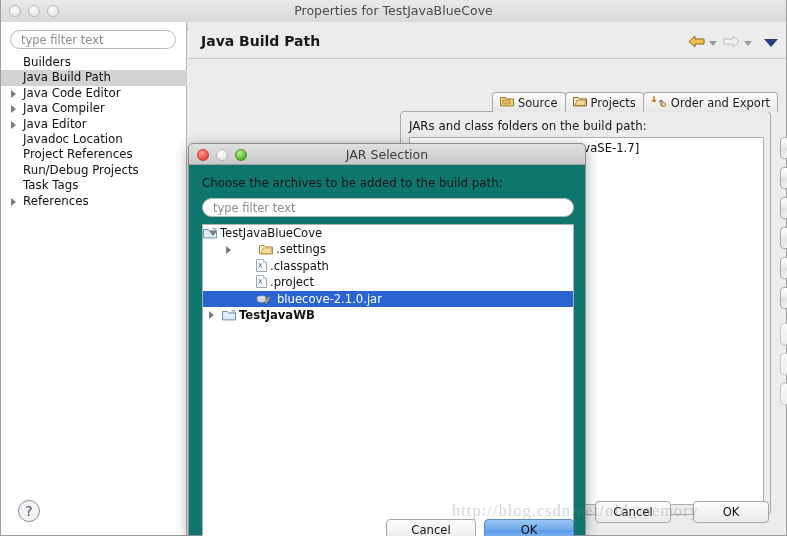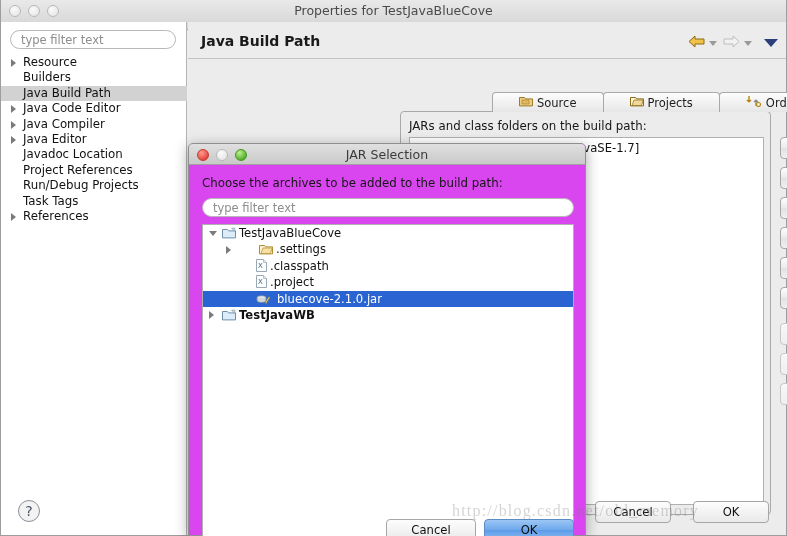--- a/index.html
+++ b/index.html
@@ -129,21 +129,21 @@
 
   
   .tabs {
     position: absolute; left: 304px; top: 70px;
     display: flex; align-items: flex-end;
     z-index: 3;
   }
   .tab {
     height: 20px;
     display: flex; align-items: center; gap: 4px;
-    padding: 0 26px;
+    padding: 0 7px;
     font-size: 11.5px;
     color: #1d1d1d;
     background: linear-gradient(to bottom, #fdfdfd, #e6e6e6);
     border: 1px solid #a9a9a9;
     border-bottom: none;
     border-radius: 4px 4px 0 0;
     margin-right: -1px;
     font-family: "DejaVu Sans", sans-serif;
     white-space: nowrap;
   }
@@ -216,21 +216,21 @@
     font-size: 11.6px; color: #111;
     text-align: center; line-height: 20px;
     font-family: "DejaVu Sans", sans-serif;
   }
 
   
   .dlg {
     position: absolute;
     left: 188px; top: 143px;
     width: 398px; height: 393px;
-    background: #d946ef;
+    background: #0f766e;
     border: 1px solid #8f8f8f;
     border-radius: 5px 5px 0 0;
     box-shadow: 0 3px 14px rgba(0,0,0,.34);
     z-index: 10;
   }
   .dlg-title {
     position: absolute; left: 0; top: 0;
     width: 396px; height: 21px;
     background: linear-gradient(to bottom, #e0e0e0, #c9c9c9);
     border-bottom: 1px solid #a0a0a0;
@@ -325,21 +325,20 @@
         <div class="light"></div>
         <div class="light"></div>
         <div class="light"></div>
       </div>
       <div class="title">Properties for TestJavaBlueCove</div>
     </div>
 
     <div class="left-panel">
       <div class="filter-field">type filter text</div>
       <div class="tree-list" id="sidebarList">
-          <div class="tree-row"><span class="tri"></span><span>Resource</span></div>
           <div class="tree-row"><span>Builders</span></div>
           <div class="tree-row sel"><span>Java Build Path</span></div>
           <div class="tree-row"><span class="tri"></span><span>Java Code Editor</span></div>
           <div class="tree-row"><span class="tri"></span><span>Java Compiler</span></div>
           <div class="tree-row"><span class="tri"></span><span>Java Editor</span></div>
           <div class="tree-row"><span>Javadoc Location</span></div>
           <div class="tree-row"><span>Project References</span></div>
           <div class="tree-row"><span>Run/Debug Projects</span></div>
           <div class="tree-row"><span>Task Tags</span></div>
           <div class="tree-row"><span class="tri"></span><span>References</span></div>
@@ -434,21 +433,21 @@
         <div class="light"></div>
         <div class="light green-on"></div>
       </div>
       <div class="t">JAR Selection</div>
     </div>
 
     <div class="dlg-prompt">Choose the archives to be added to the build path:</div>
     <div class="dlg-filter">type filter text</div>
 
     <div class="dlg-tree" id="dlgTree">
-        <div class="drow"><span class="dtri-d" style="left: 6px;"></span><span style="margin-left: 19px;"><span class="ico"><svg width="14" height="12" viewBox="0 0 14 12">
+        <div class="drow"><span class="dtri-d" style="left: 6px;"></span><span style=""><span class="ico"><svg width="14" height="12" viewBox="0 0 14 12">
                 <path d="M.5 2.5h5l1.2 1.4h6.8v7H.5z" fill="#dcecf8" stroke="#6f8fa8"></path>
                 <path d="M9.6 1.2h3.2v3.2z" fill="#f2f2f2" stroke="#6f8fa8" stroke-width=".7"></path>
               </svg></span><span style="margin-left: 3px;">TestJavaBlueCove</span></span></div>
         <div class="drow"><span class="dtri-r" style="left: 23px;"></span><span style="margin-left: 56px; text-align: right;"><span class="ico"><svg width="14" height="12" viewBox="0 0 14 12">
                 <path d="M.5 2.5h5l1.2 1.4h6.8v7H.5z" fill="#fdf0cf" stroke="#b08c32"></path>
                 <path d="M2 10.5 4 5h9.3l-2 5.5z" fill="#f7e0a4" stroke="#b08c32" stroke-width=".7"></path>
               </svg></span><span style="margin-left: 3px;">.settings</span></span></div>
         <div class="drow"><span style="margin-left: 53px;"><span class="ico"><svg width="11" height="13" viewBox="0 0 11 13">
                 <path d="M.5.5h7l3 3v9h-10z" fill="#ffffff" stroke="#9aa7b4"></path>
                 <path d="M7.5.5v3h3" fill="#e6edf3" stroke="#9aa7b4" stroke-width=".7"></path>

